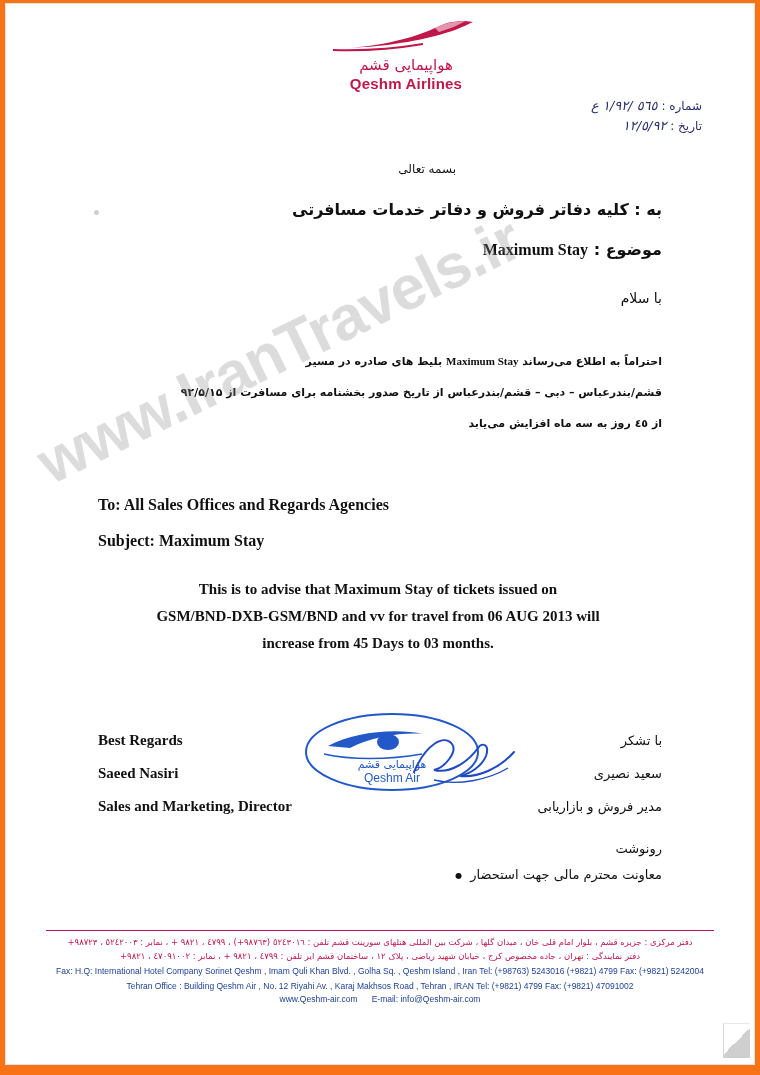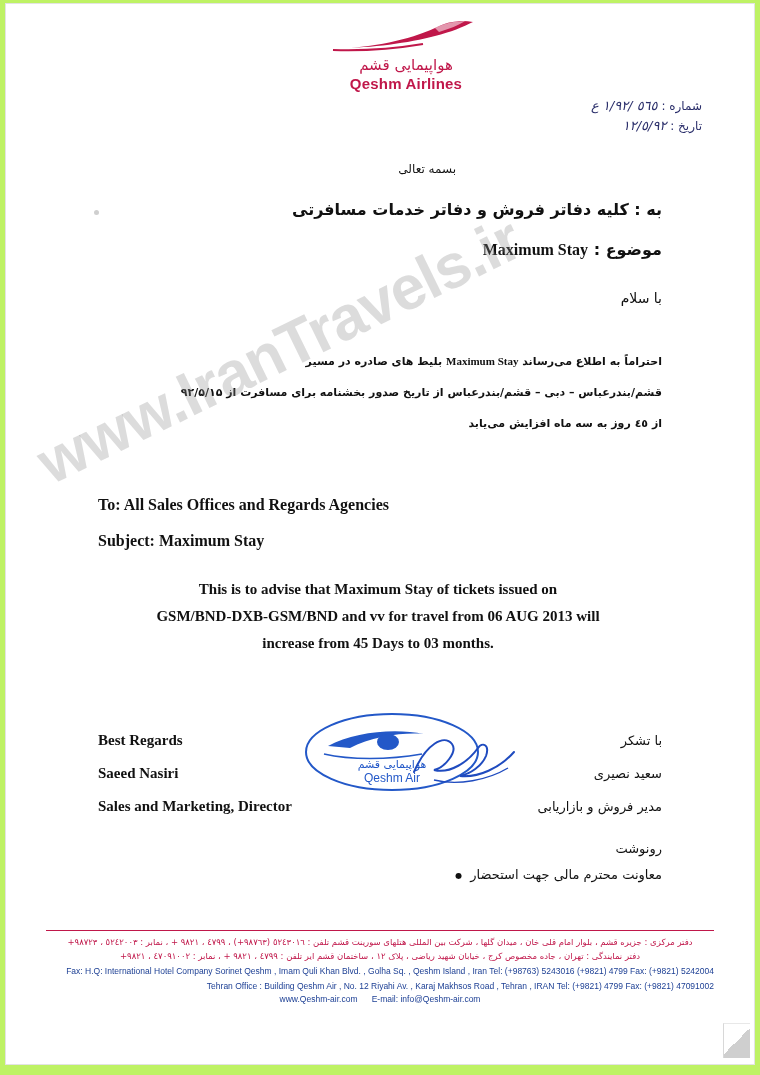--- a/index.html
+++ b/index.html
@@ -10,21 +10,21 @@
   body {
     width: 760px;
     height: 1075px;
     font-family: "Liberation Serif", serif;
     overflow: hidden;
   }
   .page {
     position: relative;
     width: 760px;
     height: 1075px;
-    background: #bef264;
+    background: #f97316;
     overflow: hidden;
   }
   .scan {
     position: absolute;
     left: 6px;
     top: 4px;
     width: 748px;
     height: 1060px;
     background: #ffffff;
     box-shadow: 0 0 0 1px #e3e3e3;
@@ -223,21 +223,20 @@
     font-size: 8.5px;
     color: #c0174a;
     line-height: 14px;
   }
   .footer-en {
     font-family: "Liberation Sans", sans-serif;
     font-size: 8.5px;
     color: #1c3f94;
     line-height: 13px;
     margin-top: 2px;
-    text-align: right;
   }
   .footer-url {
     font-family: "Liberation Sans", sans-serif;
     font-size: 8.5px;
     color: #1c3f94;
     line-height: 13px;
   }
   
   .watermark {
     position: absolute;

